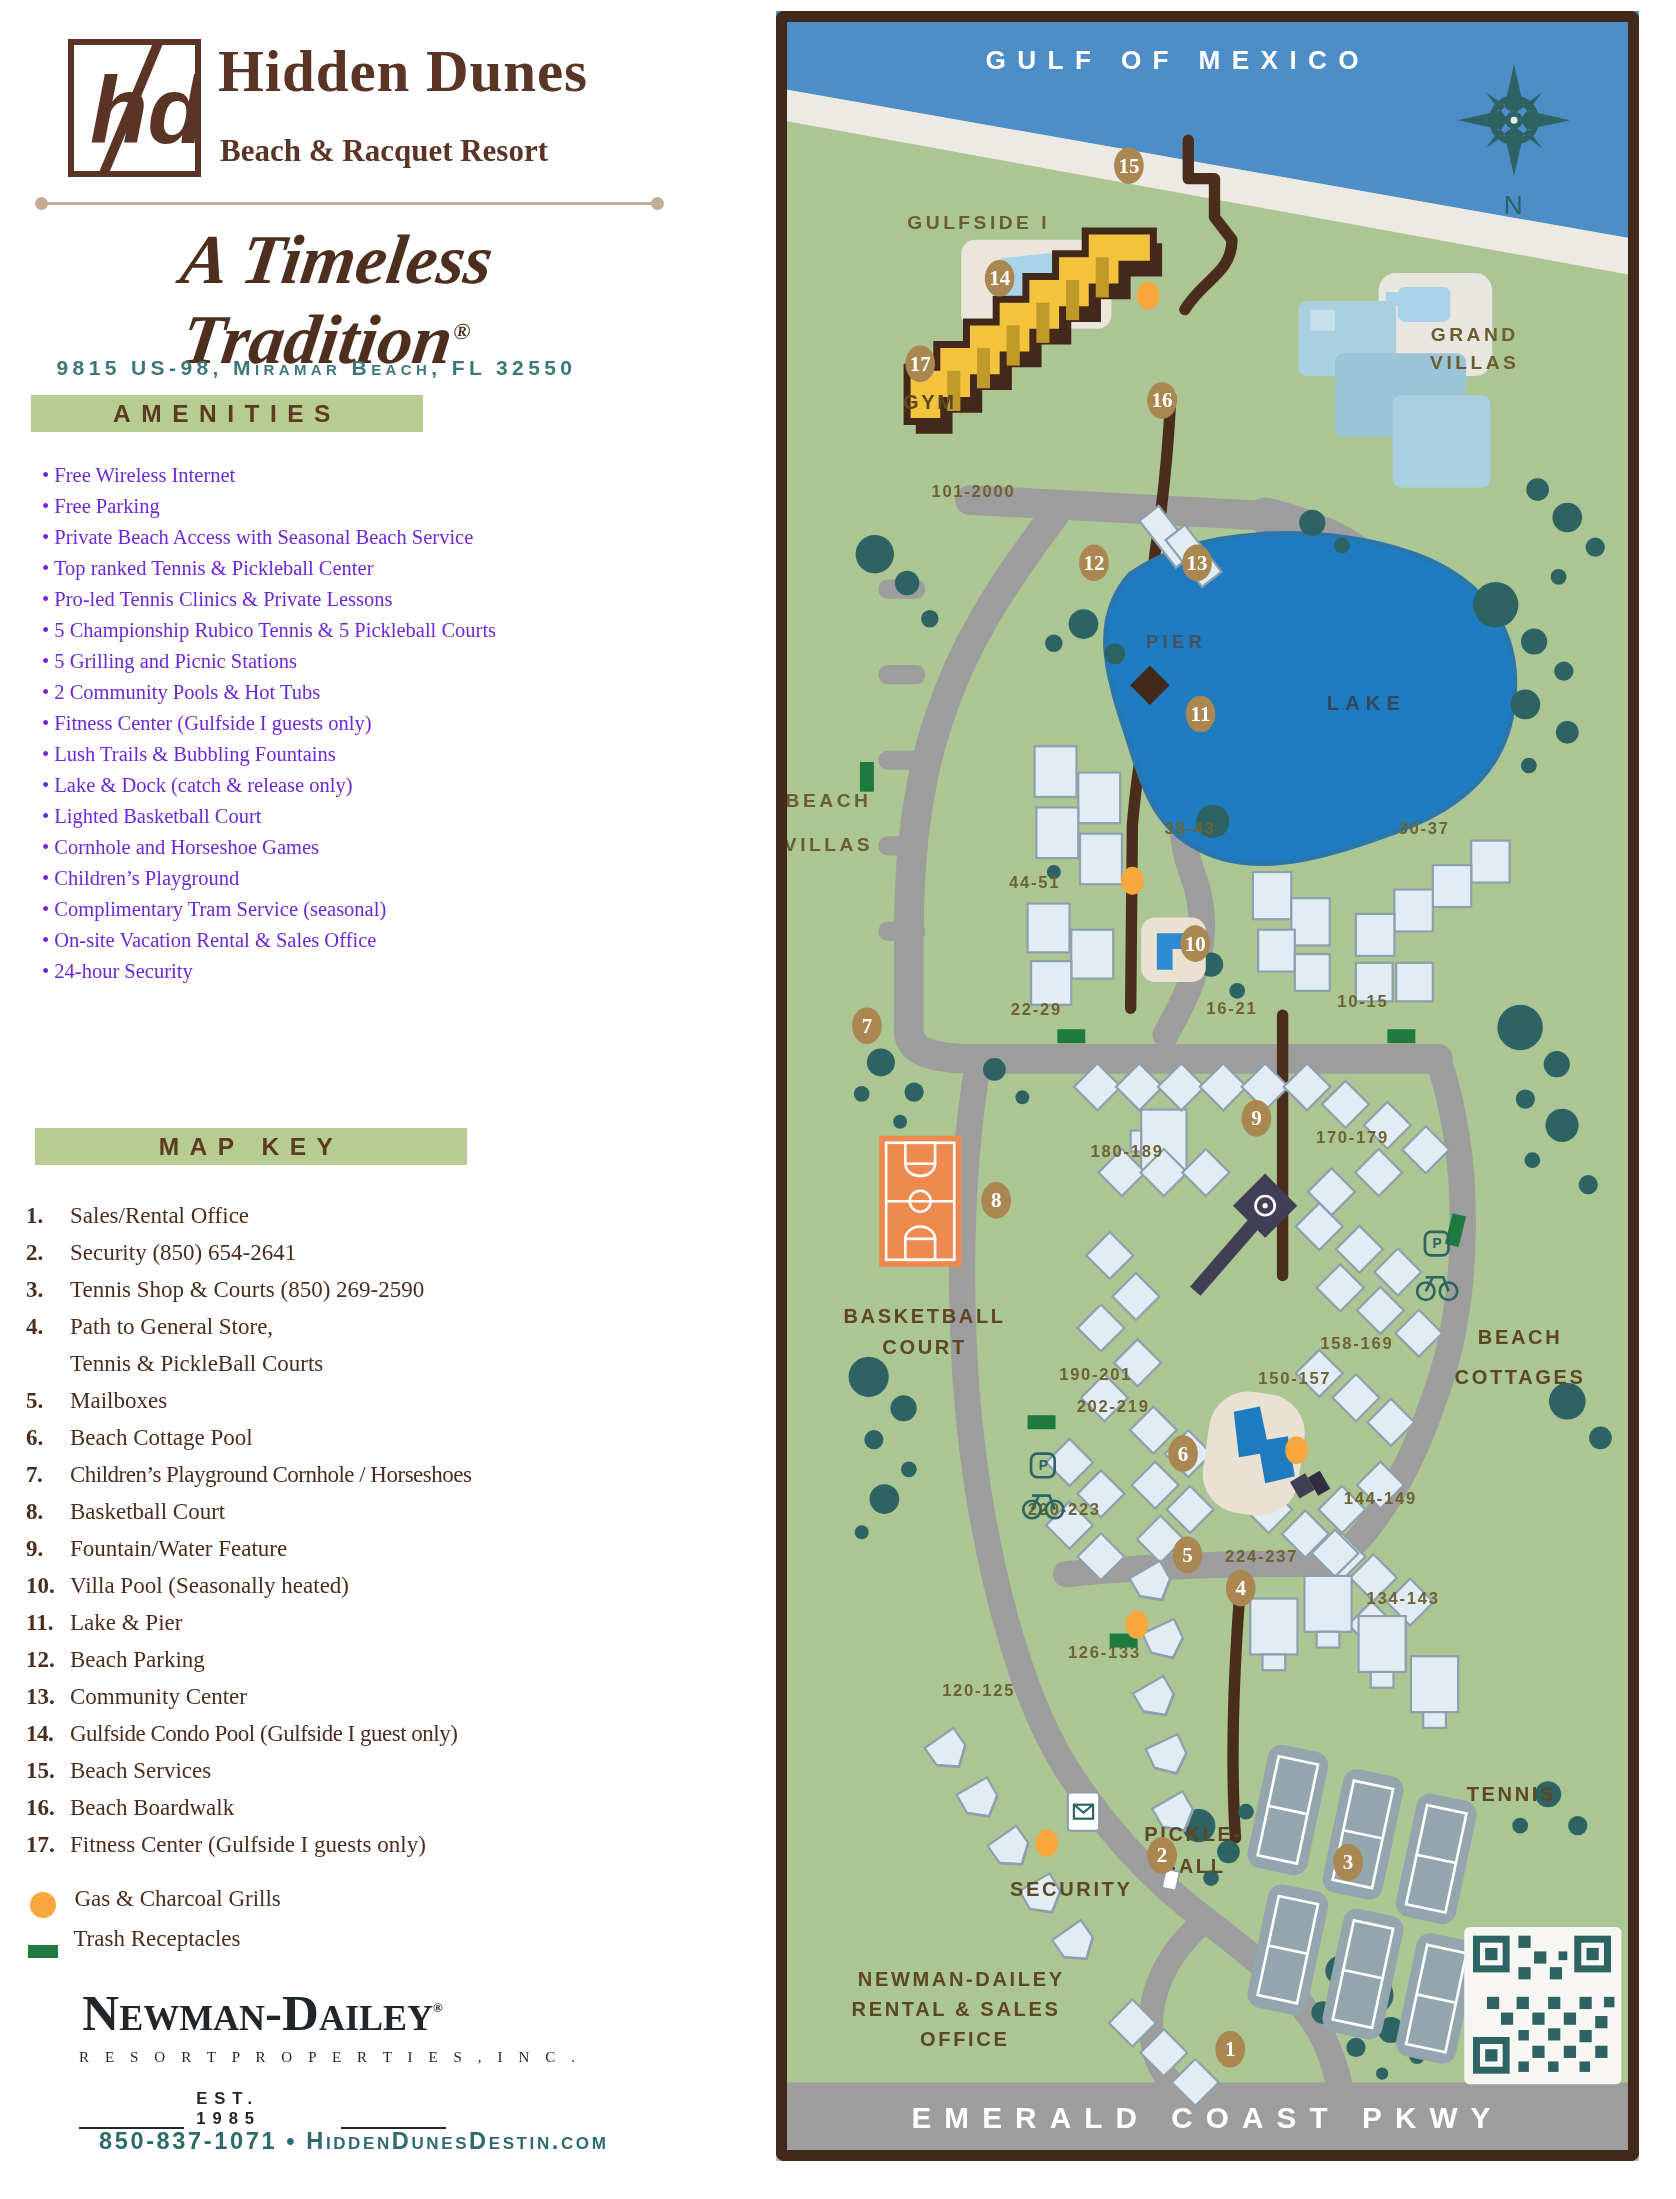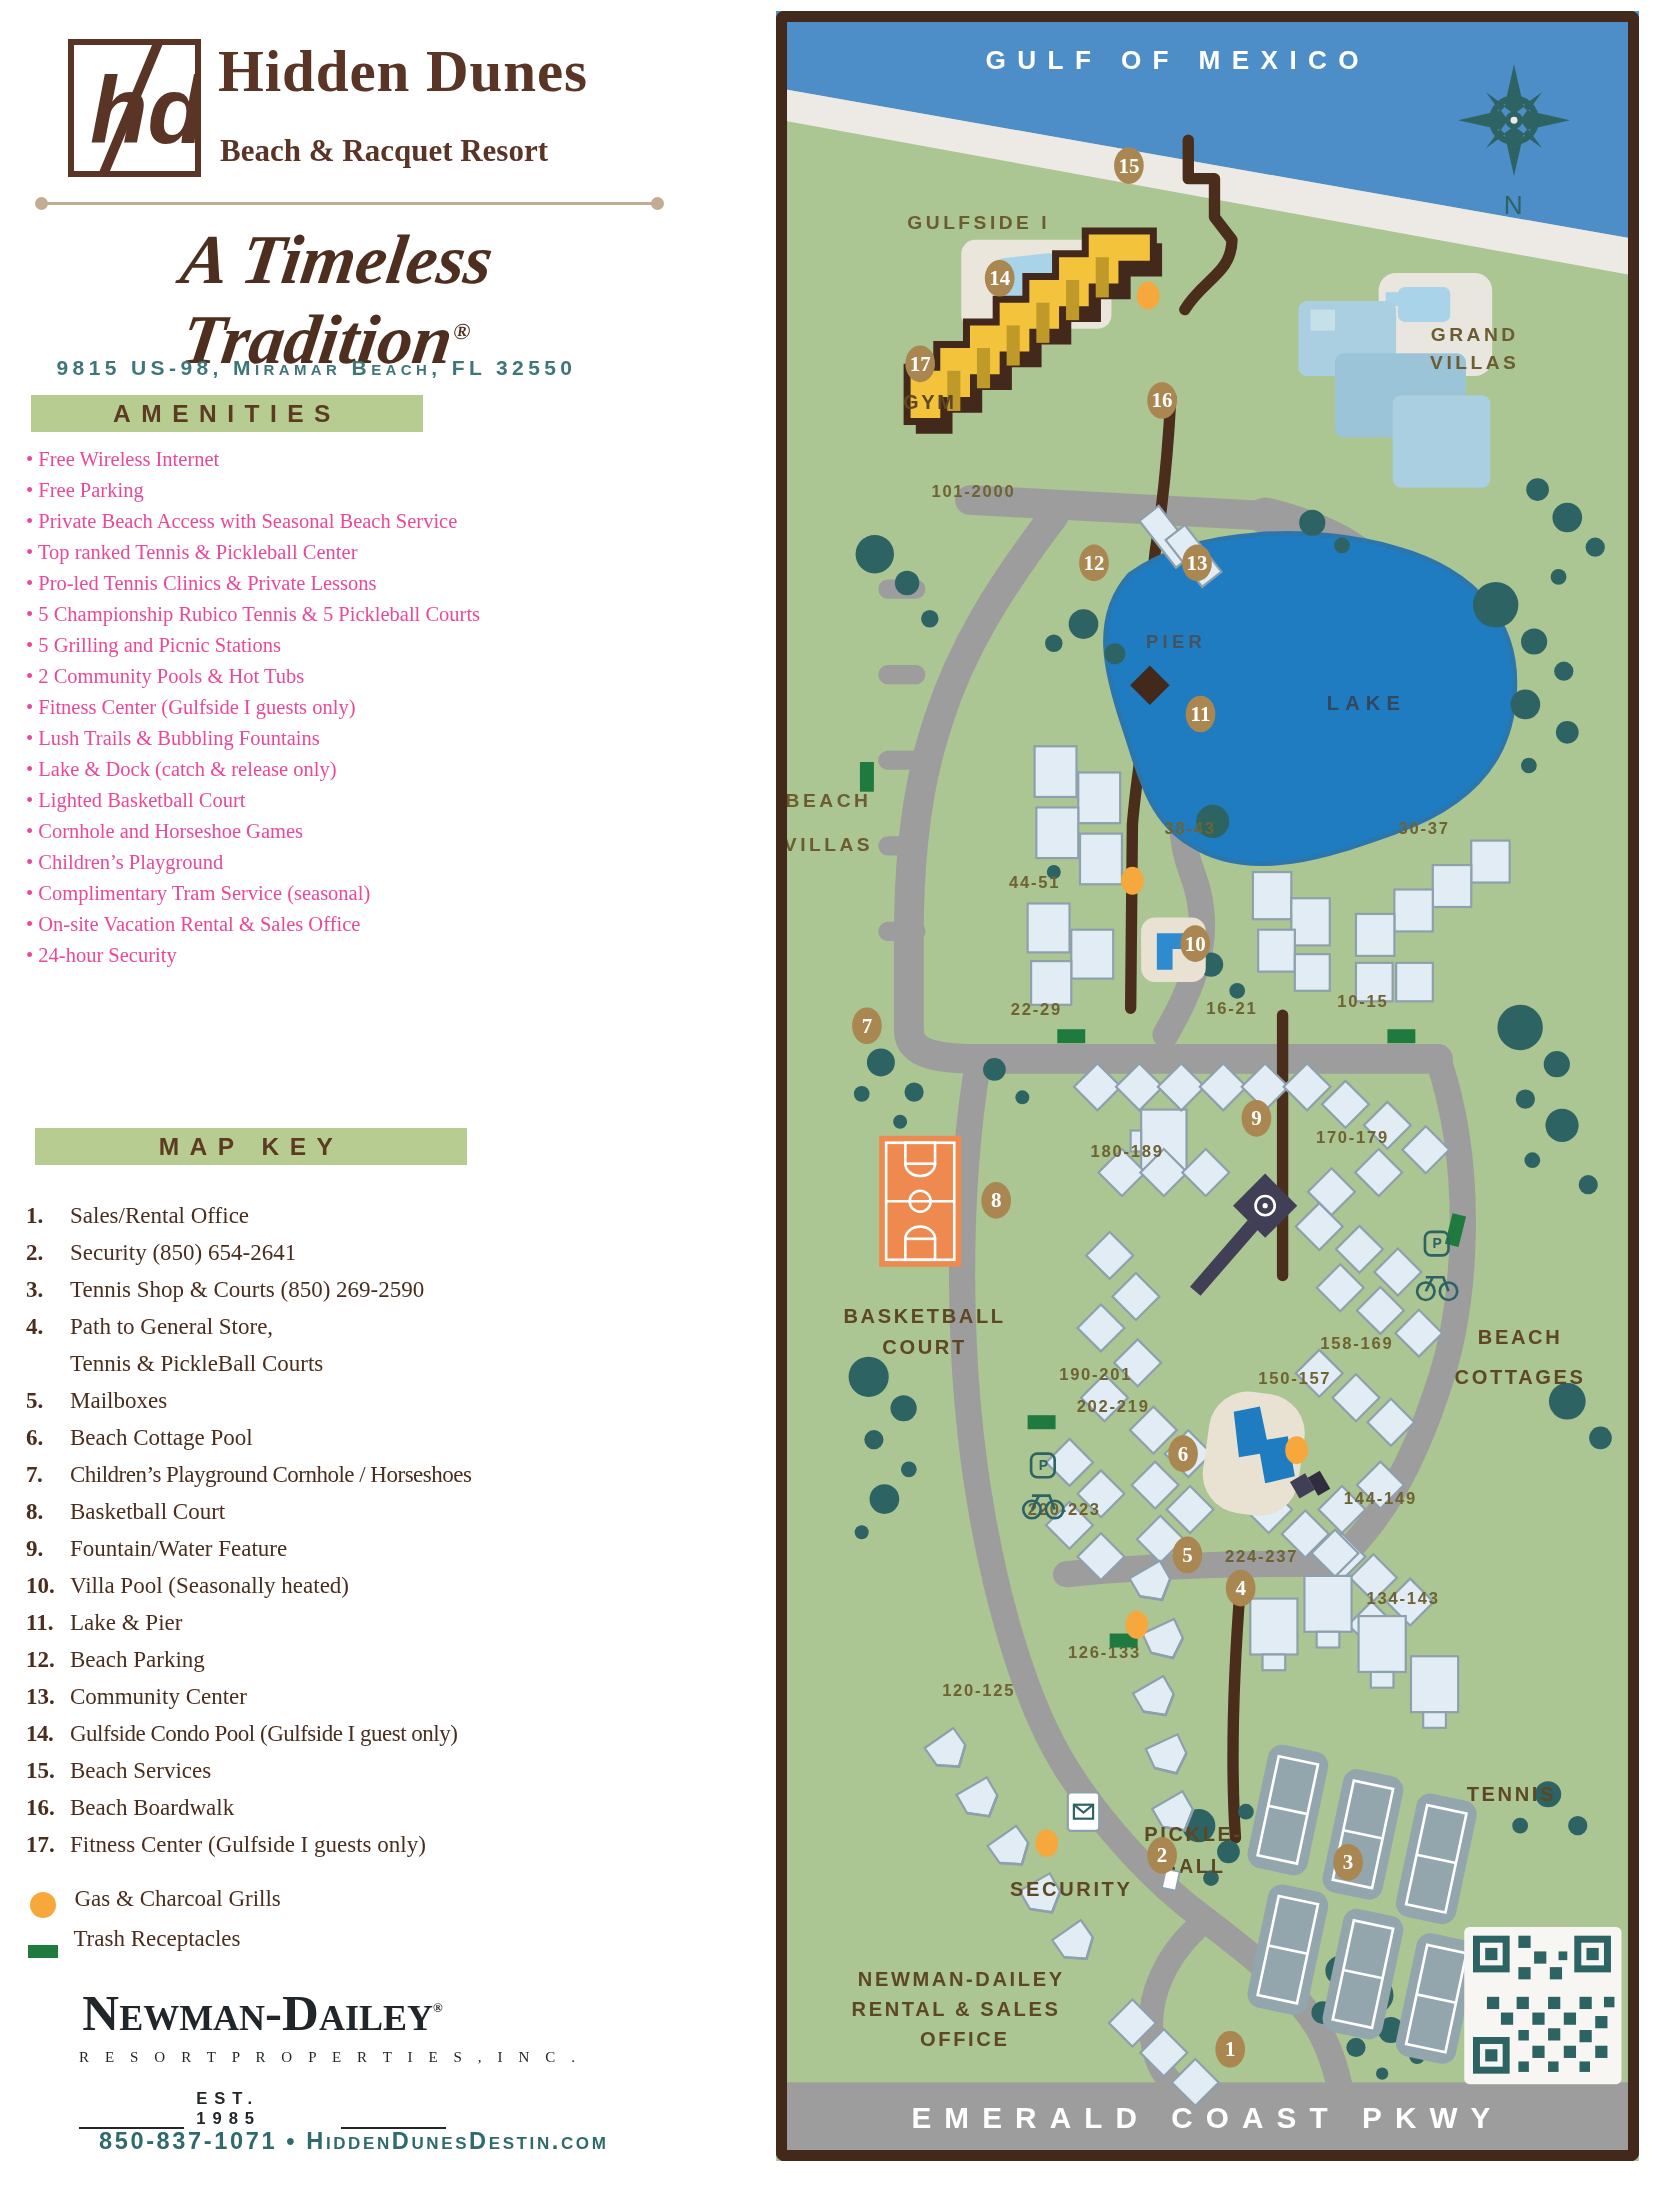--- a/index.html
+++ b/index.html
@@ -18,22 +18,22 @@
   .divider .dot.l{left:-3.5px;} .divider .dot.r{right:-3.5px;}
   .tagline{left:26px;top:220px;width:611px;text-align:center;font-family:"Liberation Serif",serif;
            font-style:italic;font-weight:bold;font-size:70px;color:#4e2f1f;transform:skewX(-8deg);}
   .tagline sup{font-size:23px;}
   .address{left:24.5px;top:356px;width:559px;font-size:21px;letter-spacing:4.4px;color:#3f7678;
            font-variant:small-caps;font-weight:bold;margin-left:32px;}
   .bar{left:31px;width:392px;height:37px;background:#b6cc91;color:#5c3b22;font-weight:bold;
        font-size:24.5px;letter-spacing:10.5px;text-align:center;line-height:37px;}
   .bar.amenities{top:395px;}
   .bar.mapkey{top:1128px;left:35px;width:432px;}
-  ul.amen{left:26px;top:444px;width:489px;margin:0;padding:0;list-style:none;
-          font-family:"Liberation Serif",serif;font-size:20.5px;color:#ec4899;line-height:31px;white-space:nowrap;}
+  ul.amen{left:26px;top:444px;width:489px;margin:16px;padding:0;list-style:none;
+          font-family:"Liberation Serif",serif;font-size:20.5px;color:#6d28d9;line-height:31px;white-space:nowrap;}
   ul.amen li::before{content:"• ";}
   ol.key{left:26px;top:1198px;width:507px;margin:0;padding:0;list-style:none;
          font-family:"Liberation Serif",serif;font-size:23px;color:#4a2d1d;}
   ol.key li{display:flex;height:37px;line-height:35px;white-space:nowrap;}
   ol.key li .n{width:44px;font-weight:bold;flex:none;}
   ol.key li.cont{padding-left:44px;}
   ol.key li.tight{letter-spacing:-0.5px;}
   .legend-row{display:flex;height:40px;line-height:38px;font-family:"Liberation Serif",serif;
               font-size:23px;color:#4a2d1d;align-items:flex-end;}
   .legend-icons{left:26px;top:1878px;width:489px;}

